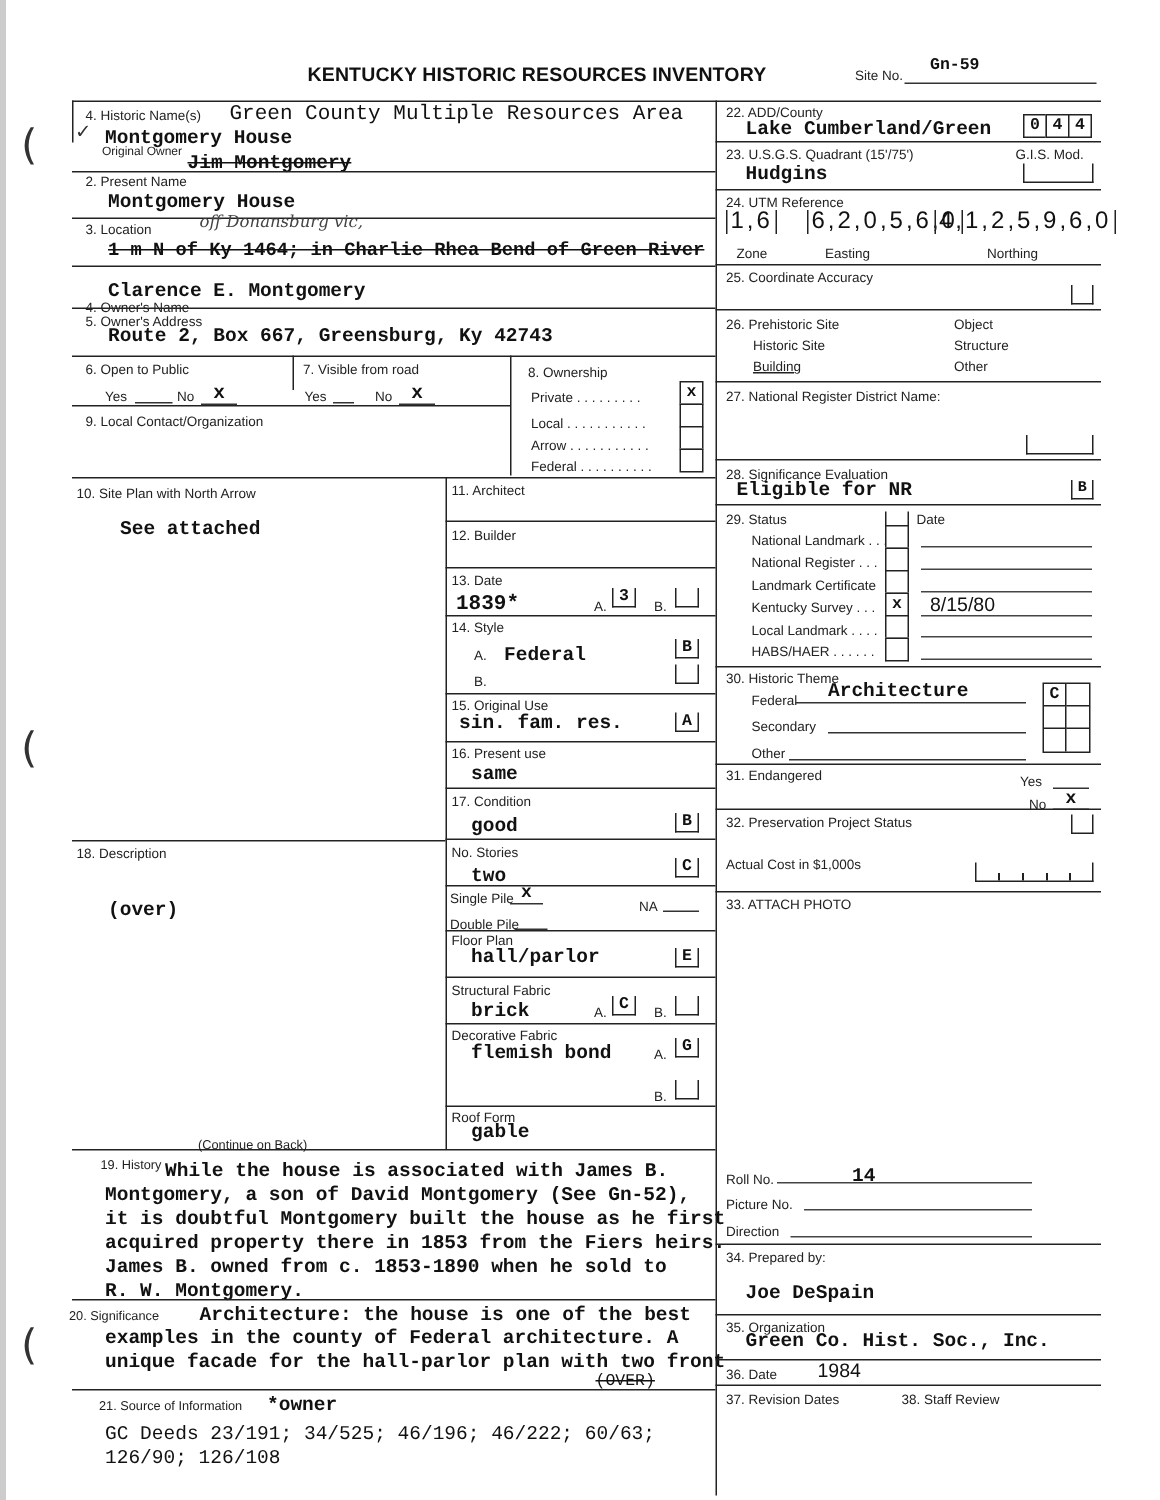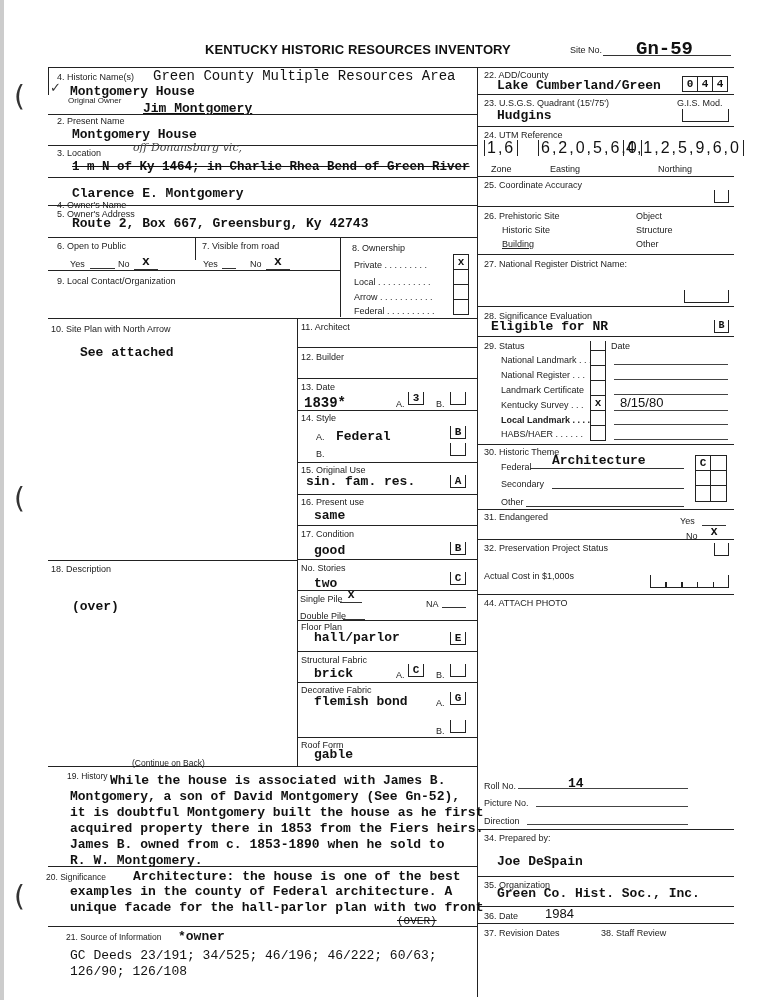--- a/index.html
+++ b/index.html
@@ -24,32 +24,32 @@
 
 <div class="left-margin"></div>
 
 <div class="punch" style="left:14px;top:80px;">(</div>
 <div class="punch" style="left:14px;top:482px;">(</div>
 <div class="punch" style="left:14px;top:880px;">(</div>
 
 <div class="abs title" style="left:205px;top:42px;">KENTUCKY HISTORIC RESOURCES INVENTORY</div>
 <div class="abs lbl" style="left:570px;top:45px;font-size:9px;">Site No.</div>
 <div class="abs" style="left:603px;top:55px;width:128px;border-bottom:1px solid #333;"></div>
-<div class="abs tw" style="left:620px;top:38px;font-size:19px;margin-left:16px;">Gn-59</div>
+<div class="abs tw" style="left:620px;top:38px;font-size:11px;">Gn-59</div>
 
 <div class="hline" style="left:48px;top:67px;width:686px;"></div>
 <div class="vline" style="left:477px;top:67px;height:930px;"></div>
 <div class="vline" style="left:48px;top:67px;height:28px;"></div>
 
 <div class="abs lbl" style="left:57px;top:72px;">4. Historic Name(s)</div>
 <div class="abs tw" style="left:153px;top:68px;font-weight:normal;font-size:14px;">Green County Multiple Resources Area</div>
 <div class="abs" style="left:50px;top:80px;font-size:13px;color:#333;">✓</div>
 <div class="abs tw" style="left:70px;top:84px;">Montgomery House</div>
 <div class="abs lbl" style="left:68px;top:96px;font-size:8px;">Original Owner</div>
-<div class="abs tw strike" style="left:143px;top:101px;text-decoration:underline;">Jim Montgomery</div>
+<div class="abs tw strike" style="left:125px;top:101px;">Jim Montgomery</div>
 <div class="hline" style="left:48px;top:114px;width:429px;"></div>
 
 <div class="abs lbl" style="left:57px;top:116px;">2. Present Name</div>
 <div class="abs tw" style="left:72px;top:127px;">Montgomery House</div>
 <div class="hline" style="left:48px;top:145px;width:429px;"></div>
 
 <div class="abs lbl" style="left:57px;top:148px;">3. Location</div>
 <div class="abs hand" style="left:133px;top:141px;">off        Donansburg vic,</div>
 <div class="abs tw" style="left:72px;top:160px;font-size:12.5px;"><span class="strike">1 m N of Ky 1464; in Charlie Rhea Bend of Green River</span></div>
 <div class="hline" style="left:48px;top:177px;width:429px;"></div>
@@ -249,21 +249,21 @@
 <div class="abs" style="left:614px;top:379px;width:114px;border-bottom:1px solid #444;"></div>
 
 <div class="abs lbl" style="left:501px;top:385px;">Landmark Certificate</div>
 <div class="cbox" style="left:590px;top:380px;width:14px;height:14px;"></div>
 <div class="abs" style="left:614px;top:394px;width:114px;border-bottom:1px solid #444;"></div>
 
 <div class="abs lbl" style="left:501px;top:400px;">Kentucky Survey . . .</div>
 <div class="cbox" style="left:590px;top:395px;width:14px;height:14px;">x</div>
 <div class="abs" style="left:614px;top:395px;width:114px;border-bottom:1px solid #444;font-family:'Liberation Sans',sans-serif;font-size:13px;padding-left:6px;box-sizing:border-box;">8/15/80</div>
 
-<div class="abs lbl" style="left:501px;top:415px;font-weight:bold;">Local Landmark . . . .</div>
+<div class="abs lbl" style="left:501px;top:415px;">Local Landmark . . . .</div>
 <div class="cbox" style="left:590px;top:410px;width:14px;height:14px;"></div>
 <div class="abs" style="left:614px;top:424px;width:114px;border-bottom:1px solid #444;"></div>
 
 <div class="abs lbl" style="left:501px;top:429px;">HABS/HAER . . . . . .</div>
 <div class="cbox" style="left:590px;top:425px;width:14px;height:14px;"></div>
 <div class="abs" style="left:614px;top:439px;width:114px;border-bottom:1px solid #444;"></div>
 <div class="hline" style="left:477px;top:444px;width:257px;"></div>
 
 <div class="abs lbl" style="left:484px;top:447px;">30. Historic Theme</div>
 <div class="abs lbl" style="left:501px;top:462px;">Federal</div>
@@ -288,21 +288,21 @@
 <div class="abs lbl" style="left:686px;top:531px;">No</div>
 <div class="abs tw" style="left:702px;top:525px;width:24px;border-bottom:1px solid #333;text-align:center;font-size:12px;">x</div>
 <div class="hline" style="left:477px;top:539px;width:257px;"></div>
 
 <div class="abs lbl" style="left:484px;top:543px;">32. Preservation Project Status</div>
 <div class="box" style="left:714px;top:543px;width:13px;"></div>
 <div class="abs lbl" style="left:484px;top:571px;">Actual Cost in $1,000s</div>
 <div class="abs" style="left:650px;top:575px;width:77px;height:12px;border:1.3px solid #222;border-top:none;background:repeating-linear-gradient(90deg,transparent 0 14.5px,#222 14.5px 15.8px);background-size:100% 5px;background-repeat:no-repeat;background-position:bottom;"></div>
 <div class="hline" style="left:477px;top:594px;width:257px;"></div>
 
-<div class="abs lbl" style="left:484px;top:598px;">44. ATTACH PHOTO</div>
+<div class="abs lbl" style="left:484px;top:598px;">33. ATTACH PHOTO</div>
 <div class="abs lbl" style="left:484px;top:781px;">Roll No.</div>
 <div class="abs" style="left:518px;top:788px;width:170px;border-bottom:1px solid #444;"></div>
 <div class="abs tw" style="left:568px;top:776px;">14</div>
 <div class="abs lbl" style="left:484px;top:798px;">Picture No.</div>
 <div class="abs" style="left:536px;top:806px;width:152px;border-bottom:1px solid #444;"></div>
 <div class="abs lbl" style="left:484px;top:816px;">Direction</div>
 <div class="abs" style="left:527px;top:824px;width:161px;border-bottom:1px solid #444;"></div>
 <div class="hline" style="left:477px;top:829px;width:257px;"></div>
 
 <div class="abs lbl" style="left:484px;top:833px;">34. Prepared by:</div>

